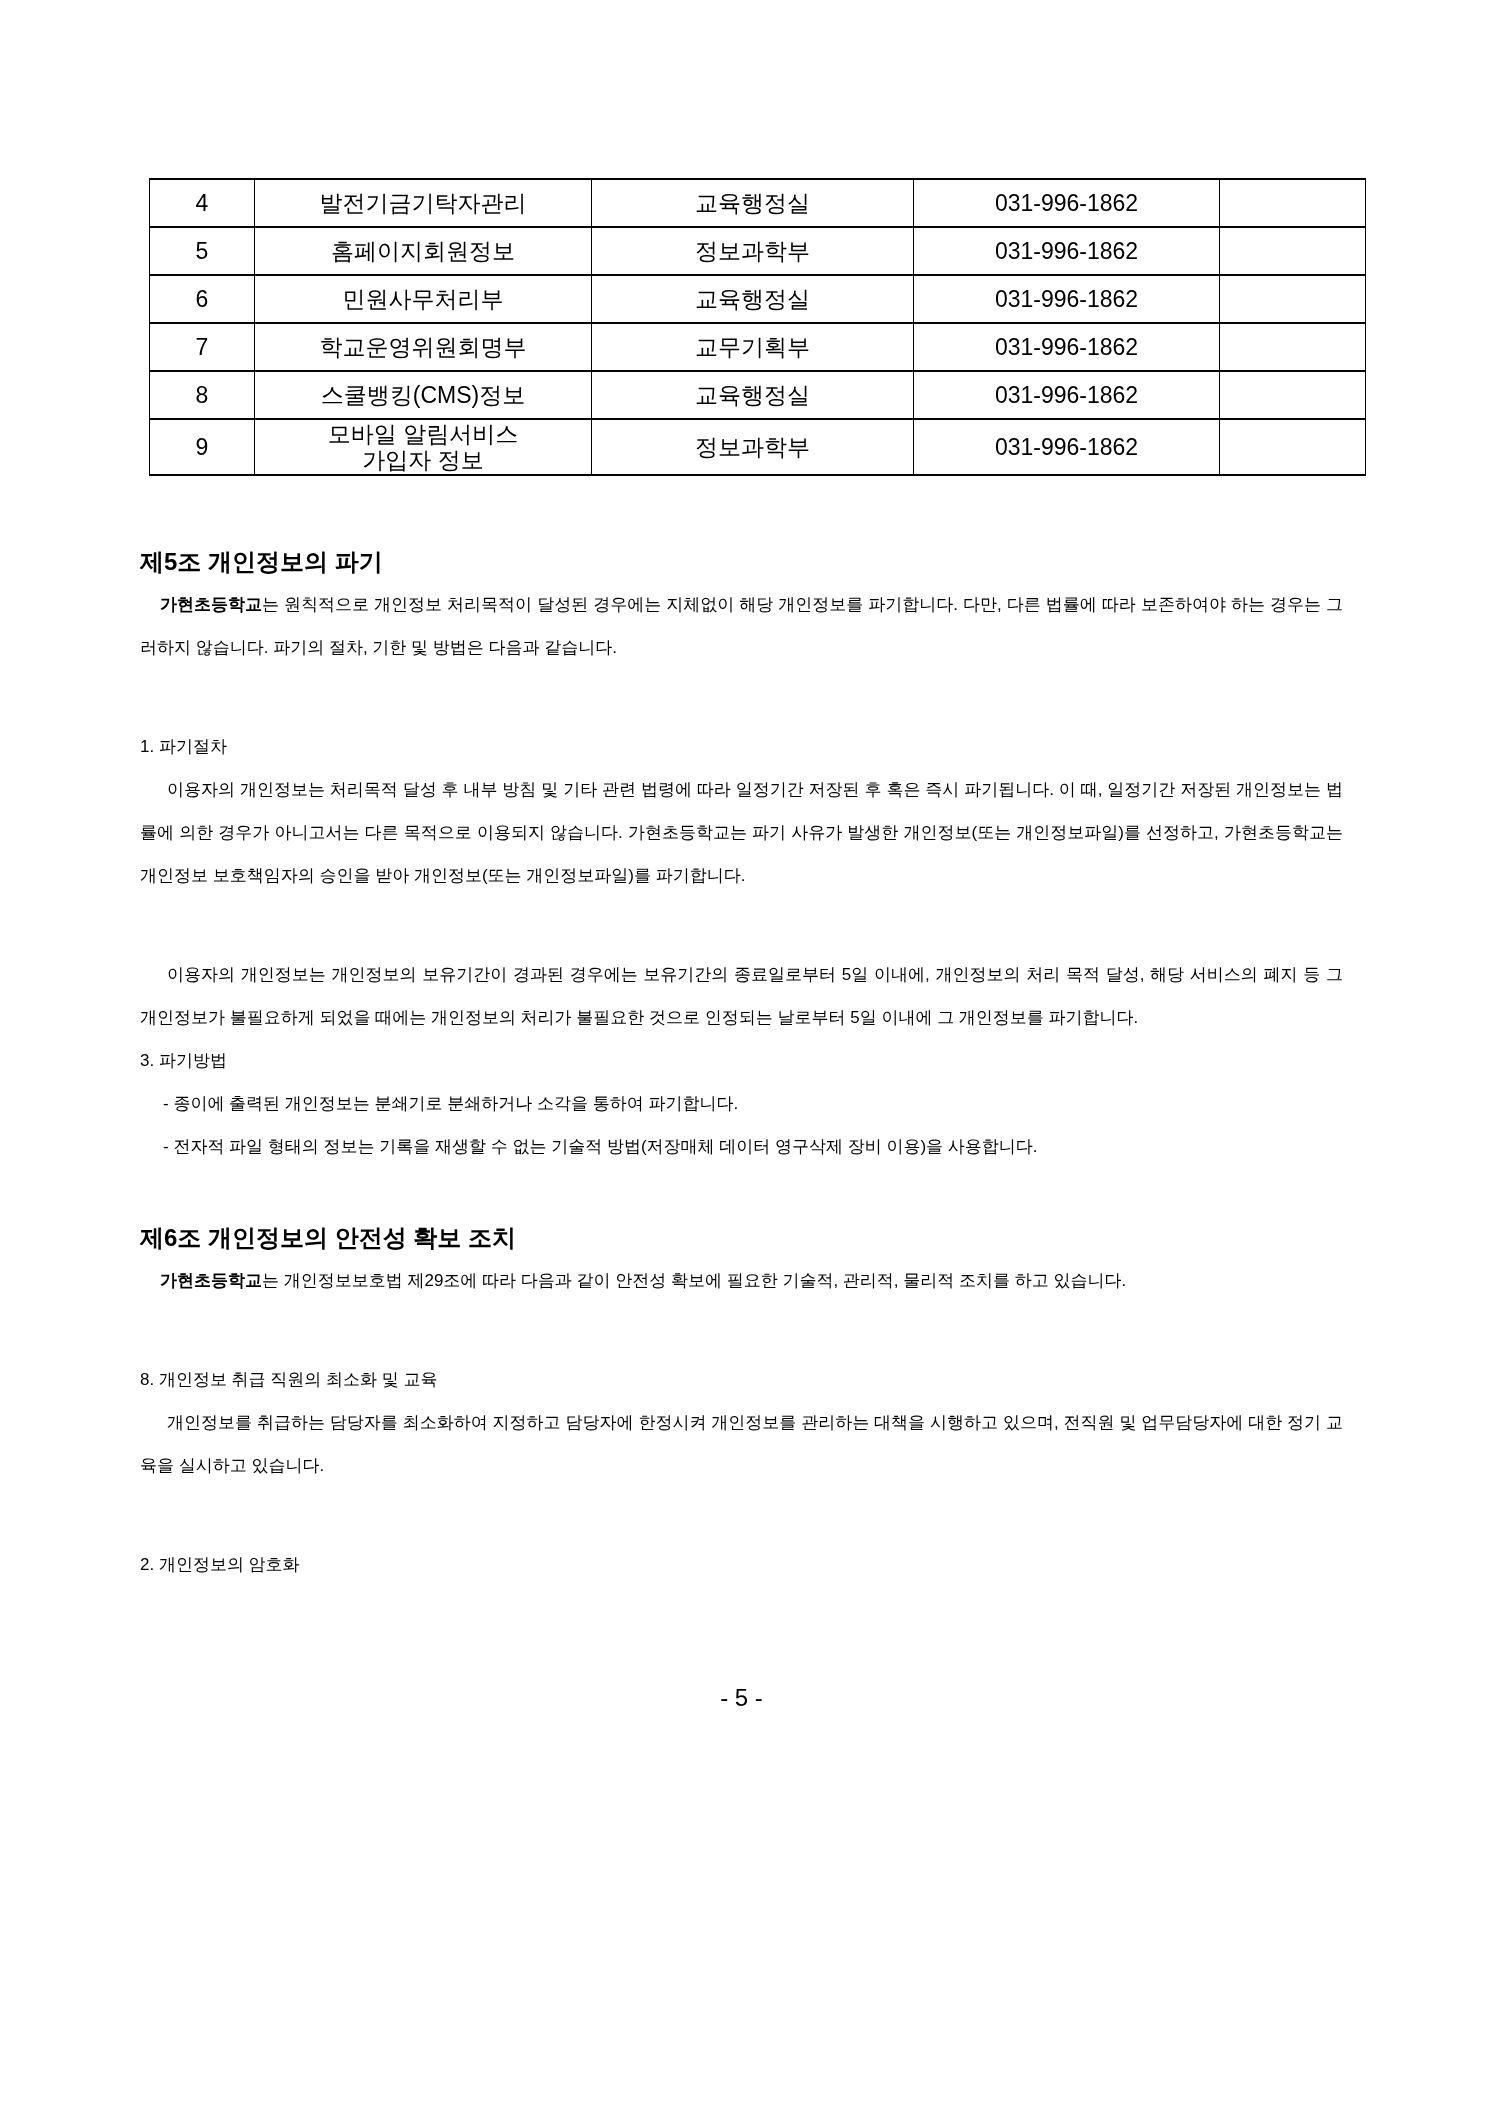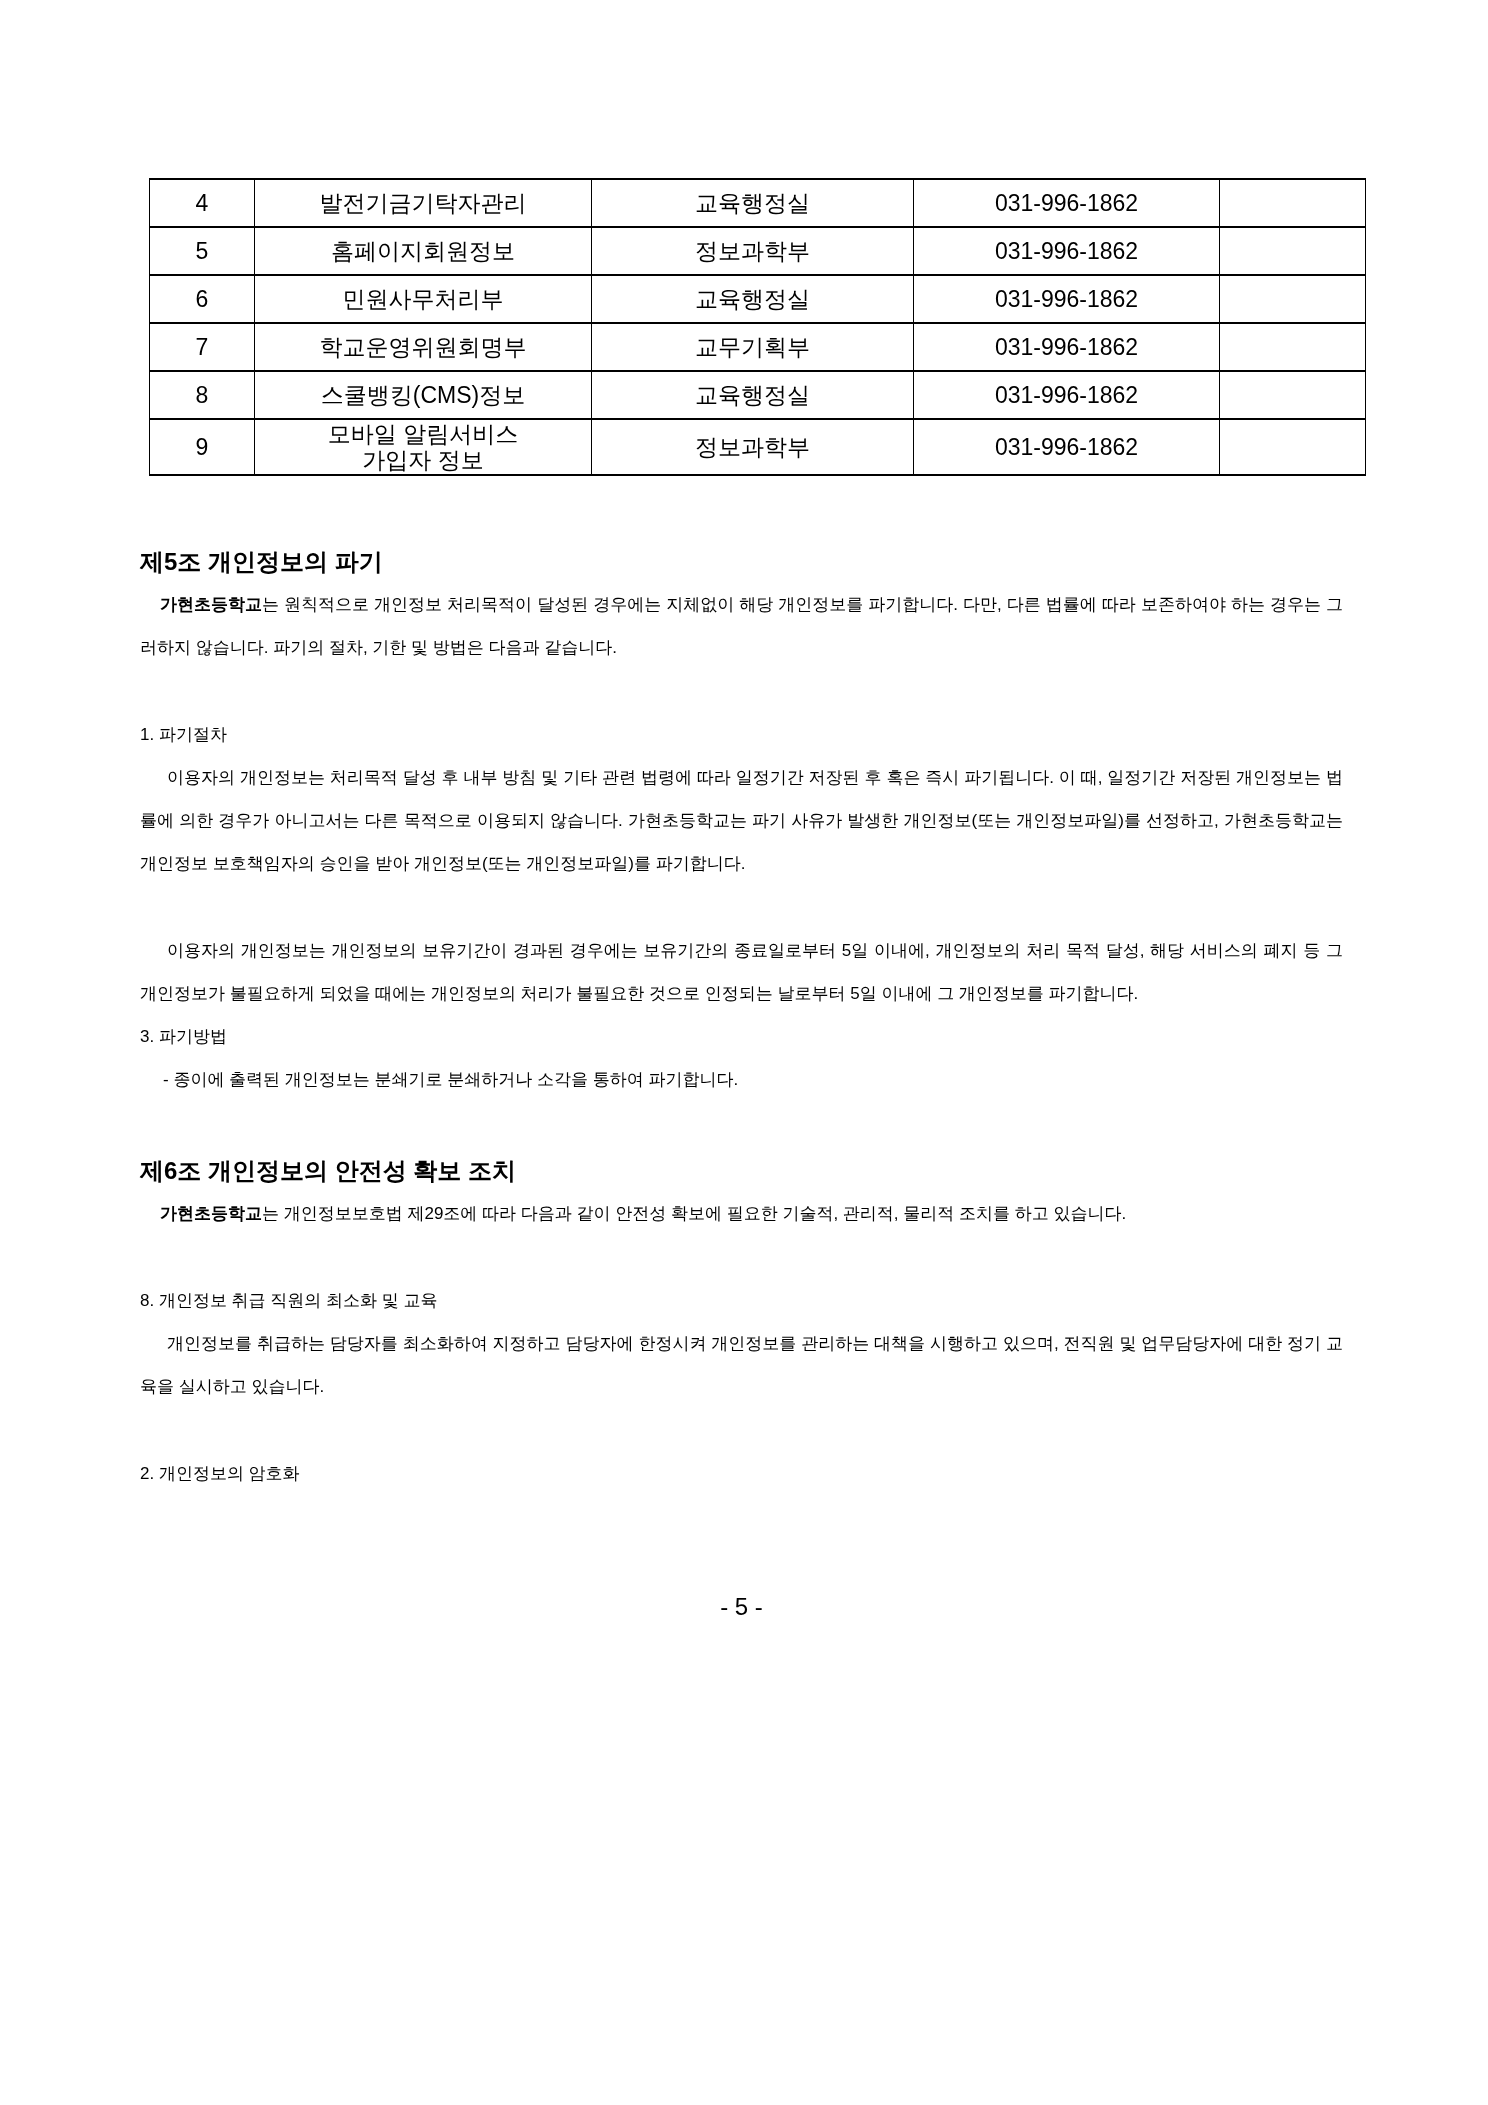--- a/index.html
+++ b/index.html
@@ -55,21 +55,21 @@
     text-align: left;
     word-break: keep-all;
   }
   .h-a5 { margin-top: 64px; }
   .h-a6 { margin-top: 48px; }
   .para { margin: 0; }
   .intro { text-indent: 20px; }
   .intro .b { font-weight: bold; }
   .body-para { text-indent: 27px; }
   .item-title { margin: 0; text-align: left; }
-  .block { margin-top: 44px; }
+  .block { margin-top: 56px; }
   .bullet {
     margin: 0;
     padding-left: 78px;
     text-indent: -55px;
   }
   .page-footer {
     margin-top: 90px;
     text-align: center;
     font-size: 24px;
     line-height: 43px;
@@ -140,20 +140,21 @@
 
   <div class="block">
     <p class="doc-text item-title">1. 파기절차</p>
     <p class="doc-text para body-para">이용자의 개인정보는 처리목적 달성 후 내부 방침 및 기타 관련 법령에 따라 일정기간 저장된 후 혹은 즉시 파기됩니다. 이 때, 일정기간 저장된 개인정보는 법률에 의한 경우가 아니고서는 다른 목적으로 이용되지 않습니다. 가현초등학교는 파기 사유가 발생한 개인정보(또는 개인정보파일)를 선정하고, 가현초등학교는 개인정보 보호책임자의 승인을 받아 개인정보(또는 개인정보파일)를 파기합니다.</p>
   </div>
 
   <div class="block">
     <p class="doc-text para body-para">이용자의 개인정보는 개인정보의 보유기간이 경과된 경우에는 보유기간의 종료일로부터 5일 이내에, 개인정보의 처리 목적 달성, 해당 서비스의 폐지 등 그 개인정보가 불필요하게 되었을 때에는 개인정보의 처리가 불필요한 것으로 인정되는 날로부터 5일 이내에 그 개인정보를 파기합니다.</p>
     <p class="doc-text item-title">3. 파기방법</p>
     <p class="doc-text bullet">- 종이에 출력된 개인정보는 분쇄기로 분쇄하거나 소각을 통하여 파기합니다.</p>
+    <p class="doc-text bullet">- 전자적 파일 형태의 정보는 기록을 재생할 수 없는 기술적 방법(저장매체 데이터 영구삭제 장비 이용)을 사용합니다.</p>
   </div>
 
   <h2 class="article-heading h-a6">제6조 개인정보의 안전성 확보 조치</h2>
   <p class="doc-text para intro"><span class="b">가현초등학교</span><span>는 개인정보보호법 제29조에 따라 다음과 같이 안전성 확보에 필요한 기술적, 관리적, 물리적 조치를 하고 있습니다.</span></p>
 
   <div class="block">
     <p class="doc-text item-title">8. 개인정보 취급 직원의 최소화 및 교육</p>
     <p class="doc-text para body-para">개인정보를 취급하는 담당자를 최소화하여 지정하고 담당자에 한정시켜 개인정보를 관리하는 대책을 시행하고 있으며, 전직원 및 업무담당자에 대한 정기 교육을 실시하고 있습니다.</p>
   </div>
 

